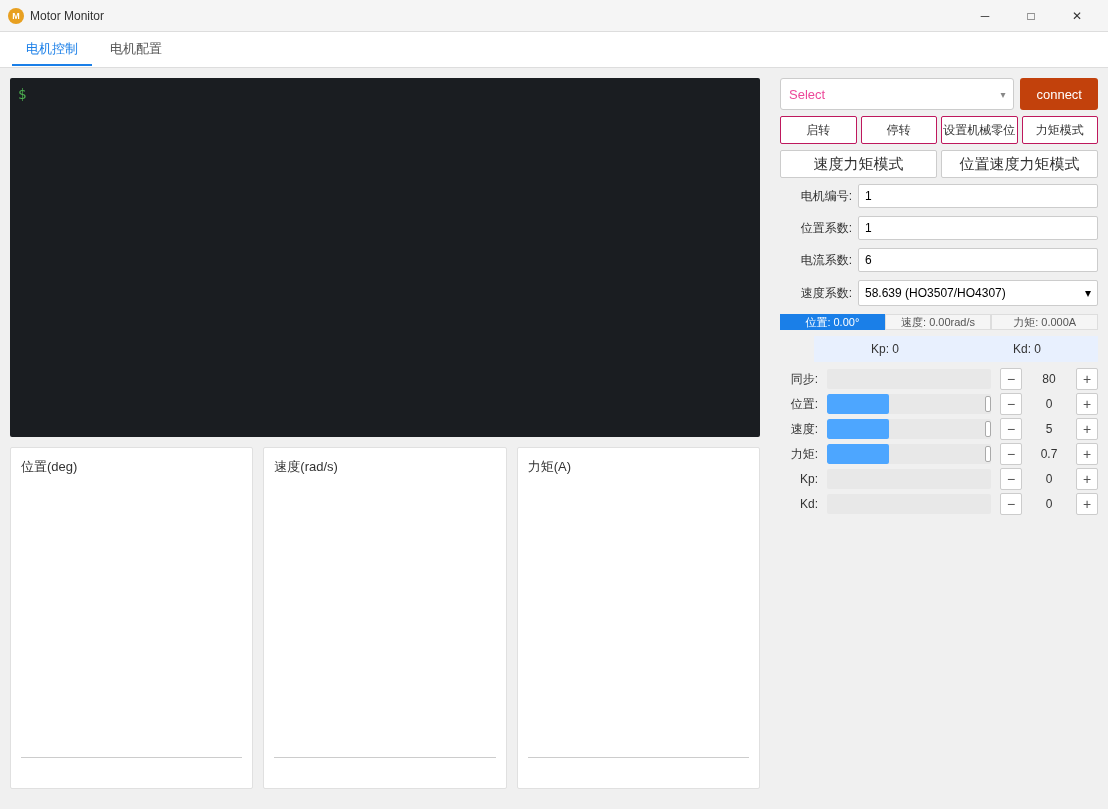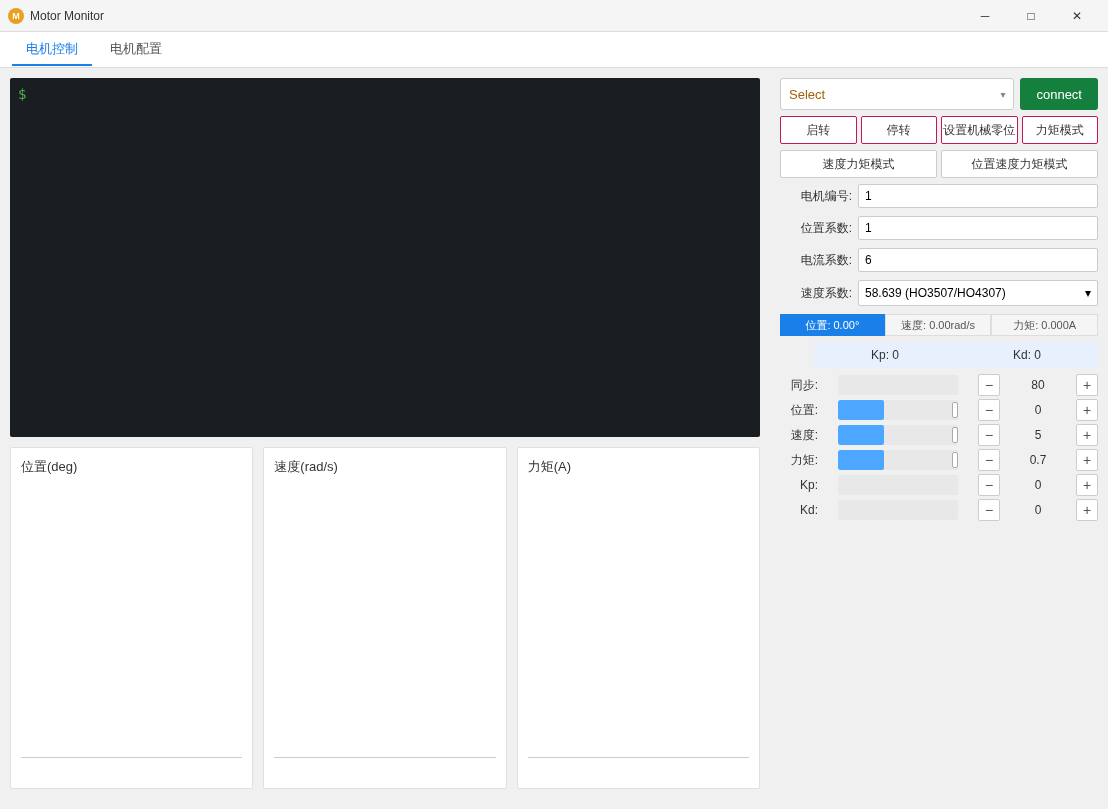--- a/index.html
+++ b/index.html
@@ -68,71 +68,71 @@
     }
 
     
     .connect-row { display: flex; gap: 6px; align-items: center; }
     .select-dropdown {
       flex: 1; height: 32px; border: 1px solid #ccc; border-radius: 3px;
       padding: 0 8px; font-size: 13px; background: white;
       display: flex; align-items: center; justify-content: space-between;
       cursor: pointer;
     }
-    .select-text { color: #a16207; }
+    .select-text { color: #ec4899; }
     .chevron { color: #888; font-size: 10px; }
     .connect-btn {
-      height: 32px; padding: 0 16px; background: #15803d; color: white;
+      height: 32px; padding: 0 16px; background: #c2410c; color: white;
       border: none; border-radius: 3px; font-size: 13px; cursor: pointer;
       font-weight: 500;
     }
 
     
     .ctrl-row { display: flex; gap: 4px; }
     .ctrl-btn {
       flex: 1; height: 28px; border: 1px solid #be185d; background: white;
       border-radius: 2px; font-size: 12px; cursor: pointer; color: #333;
     }
     .ctrl-row-2 { display: flex; gap: 4px; }
     .mode-btn {
       flex: 1; height: 28px; border: 1px solid #ccc; background: white;
-      border-radius: 2px; font-size: 12px; cursor: pointer; color: #333;
+      border-radius: 2px; font-size: 15px; cursor: pointer; color: #333;
     }
 
     
     .info-row { display: flex; align-items: center; gap: 6px; margin-bottom: 2px; }
     .info-label { width: 72px; text-align: right; color: #333; font-size: 12px; flex-shrink: 0; }
     .info-input {
       flex: 1; height: 24px; border: 1px solid #ccc; border-radius: 2px;
       padding: 0 6px; font-size: 12px; background: white;
     }
     .info-select {
       flex: 1; height: 26px; border: 1px solid #ccc; border-radius: 2px;
       padding: 4px 6px; font-size: 12px; background: white;
       display: flex; align-items: center; justify-content: space-between; cursor: pointer;
     }
 
     
     .status-row { display: flex; gap: 0; }
     .status-pill {
-      flex: 1; height: 22px; display: flex; align-items: center; justify-content: center;
+      flex: 1; height: 16px; display: flex; align-items: center; justify-content: center;
       font-size: 11px; cursor: pointer;
     }
     .status-pill.active-blue { background: #1a7fe8; color: white; }
     .status-pill.inactive { background: #f5f5f5; color: #555; border: 1px solid #ddd; }
 
     
     .kpkd-row { display: flex; margin-left: 34px; }
     .kpkd-cell {
       flex: 1; height: 26px; display: flex; align-items: center; justify-content: center;
       font-size: 12px; background: #e8f0fe; color: #333;
     }
 
     
-    .slider-row { display: flex; align-items: center; gap: 20px; margin-bottom: 3px; }
+    .slider-row { display: flex; align-items: center; gap: 9px; margin-bottom: 3px; }
     .slider-label { width: 38px; text-align: right; font-size: 12px; color: #333; flex-shrink: 0; }
     .slider-track {
       flex: 1; height: 20px; background: #e8e8e8; border-radius: 2px; position: relative;
       overflow: hidden;
     }
     .slider-fill { height: 100%; background: #4da6ff; border-radius: 2px; }
     .slider-thumb {
       position: absolute; right: 0; top: 2px; width: 6px; height: 16px;
       background: white; border: 1px solid #aaa; border-radius: 2px;
     }

